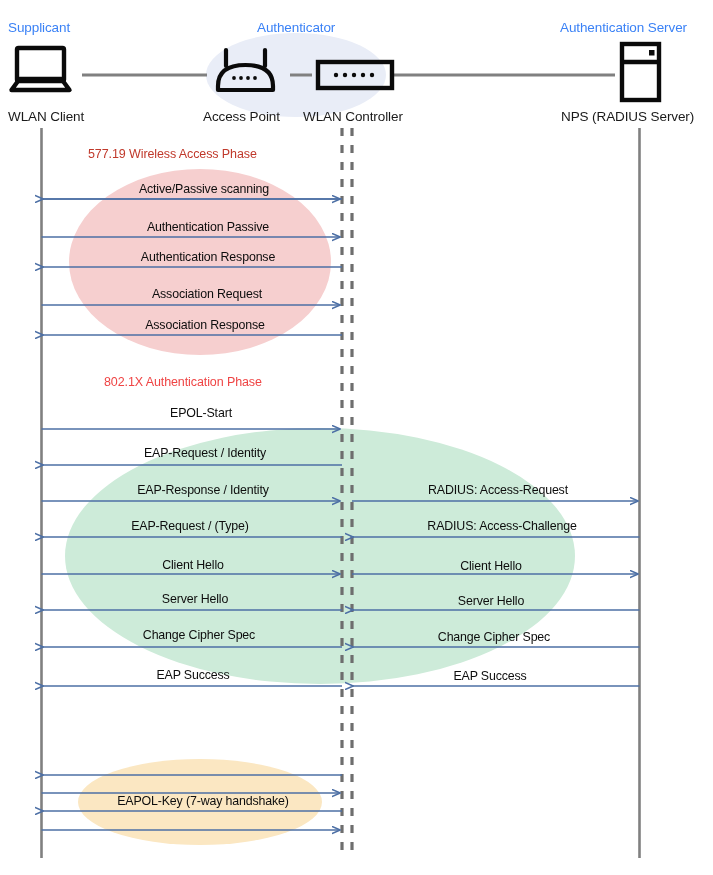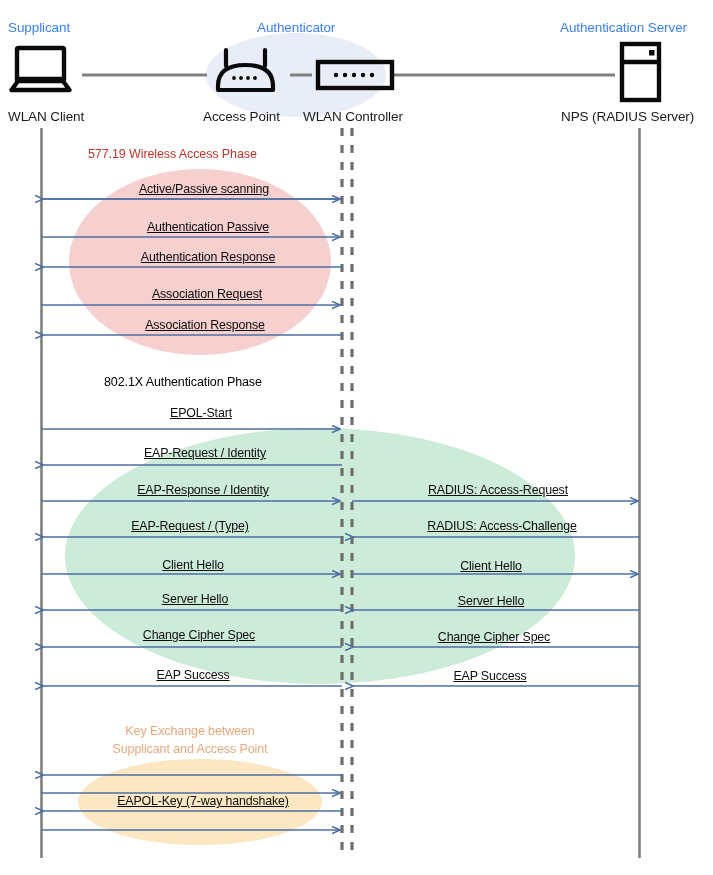--- a/index.html
+++ b/index.html
@@ -52,21 +52,20 @@
     line-height: 1.45;
   }
   .msg-label {
     position: absolute;
     font-size: 12.4px;
     color: #0d0d0d;
     white-space: nowrap;
     letter-spacing: -0.15px;
     text-align: left;
     transform: translateX(-50%);
-    text-decoration: underline;
   }
 </style>
 </head>
 <body>
 
 <div id="diagram-root">
 
   <svg class="layer" viewBox="0 0 713 875">
     <defs>
       <marker id="ah-r" markerWidth="9" markerHeight="9" refX="8.4" refY="4.2" orient="auto" markerUnits="userSpaceOnUse">
@@ -175,26 +174,22 @@
   <div class="node-title" style="left:257px; top:20px;">Authenticator</div>
   <div class="node-sub" style="left:203px; top:109px;">Access Point</div>
 
   <div class="node-sub" style="left:303px; top:109px;">WLAN Controller</div>
 
   <div class="node-title" style="left:560px; top:20px;">Authentication Server</div>
   <div class="node-sub" style="left:561px; top:109px;text-align:center;">NPS (RADIUS Server)</div>
 
   <div class="phase-label" style="left:88px; top:147px; color:#C0392B;">577.19 Wireless Access Phase</div>
 
-  <div class="phase-label" style="left:104px; top:375px; color:#000000;">802.1X Authentication Phase</div>
-
-  <div class="phase-label two-line" style="left:100px; top:722px; width:180px; color:#E8A87C;">
-    <span>Key Exchange between</span><br>
-    <span>Supplicant and Access Point</span>
-  </div>
+  <div class="phase-label" style="left:104px; top:375px; color:#ef4444;">802.1X Authentication Phase</div>
+
 
   <div class="msg-label" style="left:204px; top:182px;">Active/Passive scanning</div>
   <div class="msg-label" style="left:208px; top:220px;">Authentication Passive</div>
   <div class="msg-label" style="left:208px; top:250px;">Authentication Response</div>
   <div class="msg-label" style="left:207px; top:287px;">Association Request</div>
   <div class="msg-label" style="left:205px; top:318px;">Association Response</div>
 
   <div class="msg-label" style="left:201px; top:406px;">EPOL-Start</div>
   <div class="msg-label" style="left:205px; top:446px;">EAP-Request / Identity</div>
   <div class="msg-label" style="left:203px; top:483px;">EAP-Response / Identity</div>

